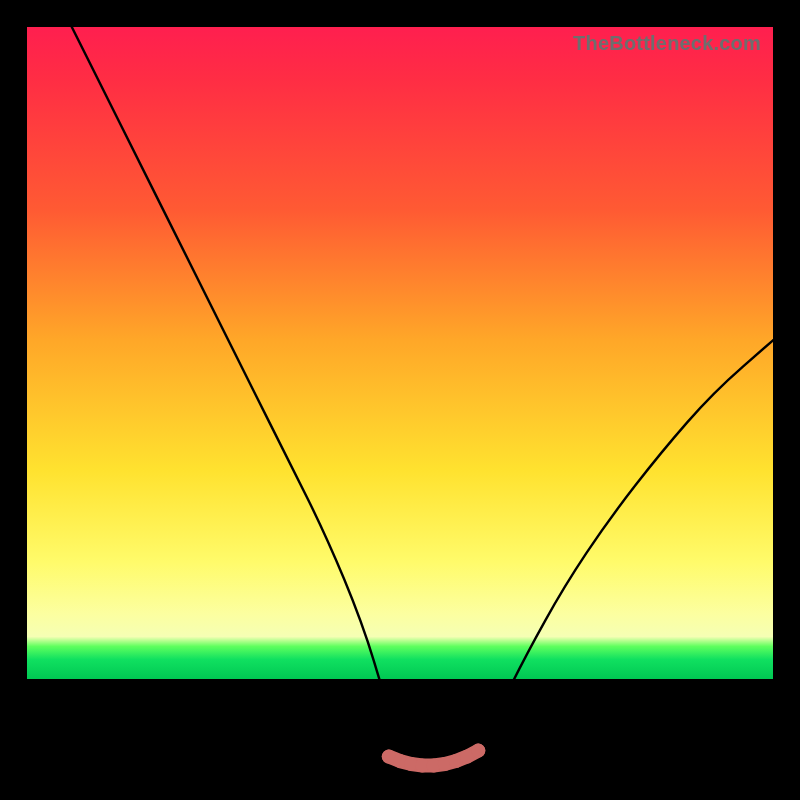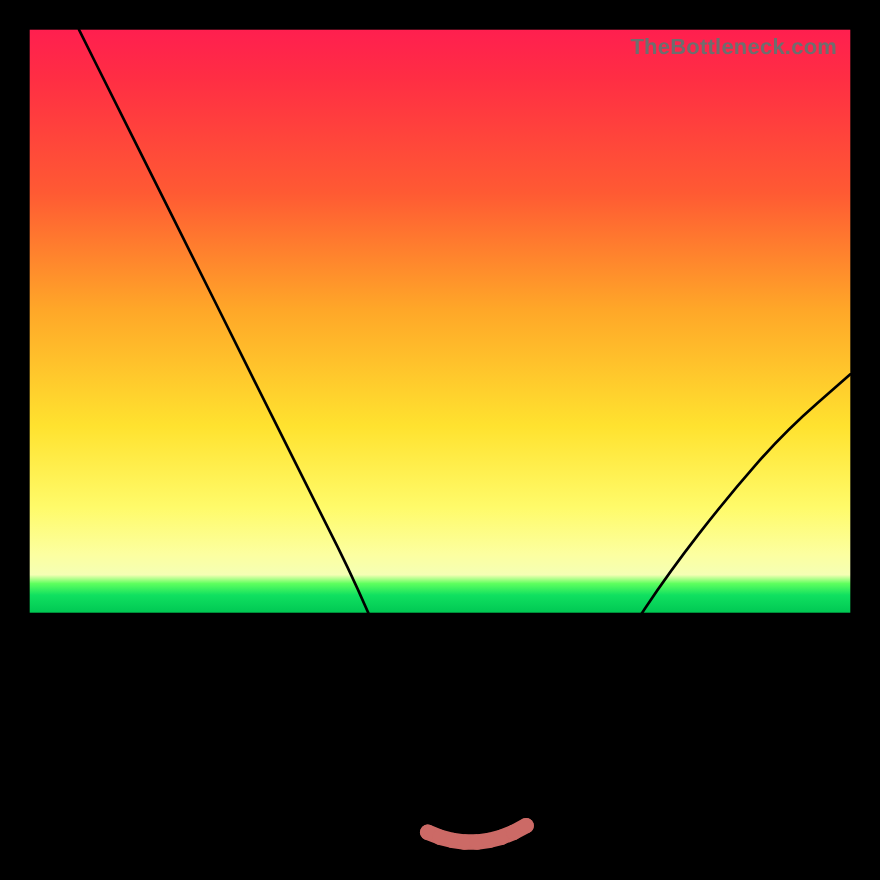--- a/index.html
+++ b/index.html
@@ -17,21 +17,21 @@
     top: 0;
     width: 800px;
     height: 800px;
     background: #000;
   }
   .plot {
     position: absolute;
     left: 27px;
     top: 27px;
     width: 746px;
-    height: 530px;
+    height: 652px;
     
     background: linear-gradient(
       to bottom,
       #ff1f4f 0%,
       #ff2d44 8%,
       #ff5a33 28%,
       #ffa728 48%,
       #ffe22f 68%,
       #fffb6a 82%,
       #fcffa0 90%,

